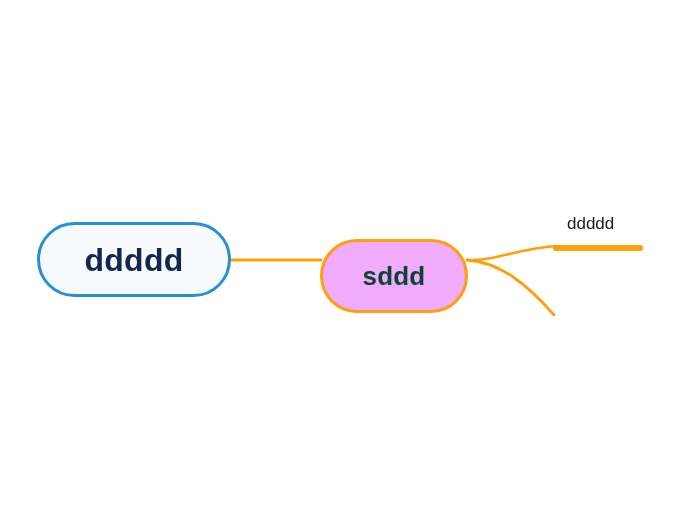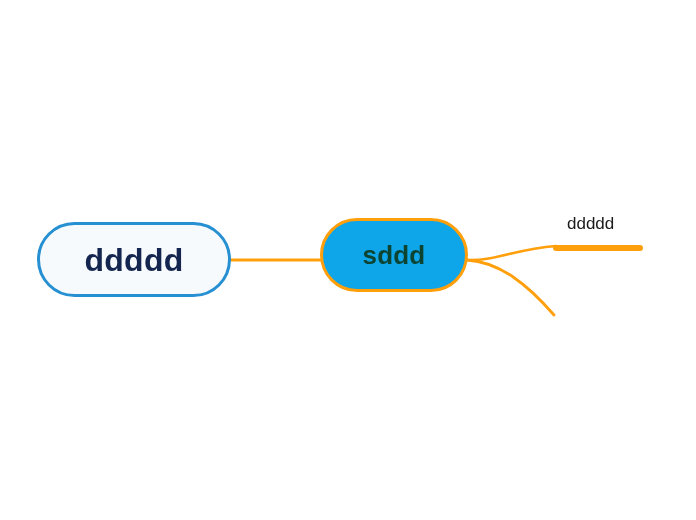--- a/index.html
+++ b/index.html
@@ -48,27 +48,27 @@
     color: #14264f;
     letter-spacing: 0.3px;
     line-height: 1;
     white-space: nowrap;
   }
 
   
   .node-topic {
     position: absolute;
     left: 320px;
-    top: 218px;
+    top: 239px;
     width: 148px;
     height: 74px;
     box-sizing: border-box;
     border: 3px solid #ff9f0b;
     border-radius: 37px;
-    background: #0ea5e9;
+    background: #f0abfc;
     display: flex;
     align-items: center;
     justify-content: center;
   }
   .node-topic .node-text {
     font-size: 26px;
     font-weight: bold;
     color: #0d4431;
     letter-spacing: 0.2px;
     line-height: 1;

